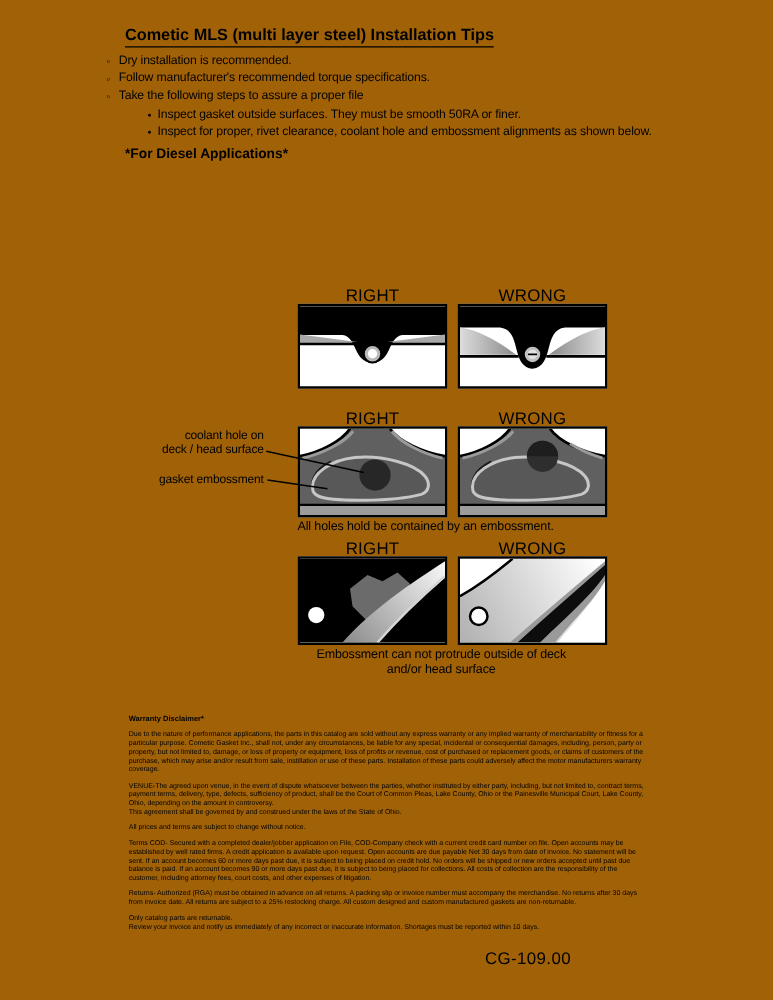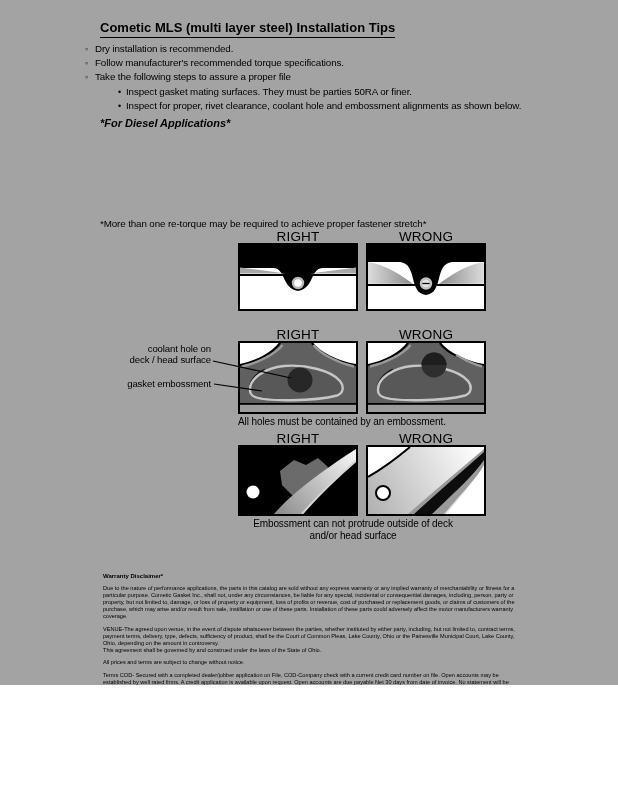--- a/index.html
+++ b/index.html
@@ -1,17 +1,17 @@
 <!DOCTYPE html>
 <html><head>
 <meta charset="utf-8">
 <style>
   html,body { margin:0; padding:0; background:#ffffff; }
   .page {
-    position:relative; width:618px; height:685px; background:#a3a3a3;
+    position:relative; width:618px; height:800px; background:#a16207;
     font-family:"Liberation Sans", sans-serif; color:#000; overflow:hidden;
   }
   .title {
     position:absolute; left:100px; top:20px; margin:0;
     font-size:13px; font-weight:bold; letter-spacing:0px;
     border-bottom:1.5px solid #000; padding-bottom:2px;
   }
   .bullets { position:absolute; left:85px; top:42px; width:480px;
     font-size:9.8px; letter-spacing:-0.12px; }
   .b-row, .sb-row { display:flex; line-height:14.2px; }
@@ -50,29 +50,28 @@
     <div class="b-row">
         <span>Dry installation is recommended.</span>
       </div>
     <div class="b-row">
         <span>Follow manufacturer's recommended torque specifications.</span>
       </div>
     <div class="b-row">
         <span>Take the following steps to assure a proper file</span>
       </div>
     <div class="sb-row">
-        <span>Inspect gasket mating surfaces.  They must be parties 50RA or finer.</span>
+        <span>Inspect gasket outside surfaces.  They must be smooth 50RA or finer.</span>
       </div>
     <div class="sb-row">
         <span>Inspect for proper, rivet clearance, coolant hole and embossment alignments as shown below.</span>
       </div>
   </div>
 
-  <h2 class="h2" style="top:117px;font-style:italic;">*For Diesel Applications*</h2>
-  <div class="para" style="top:217px;">*More than one re-torque may be required to achieve proper fastener stretch*</div>
+  <h2 class="h2" style="top:117px;">*For Diesel Applications*</h2>
 
   <div class="dlabel" style="left:238px; top:229px;">RIGHT</div>
   <div class="dlabel" style="left:366px; top:229px;">WRONG</div>
 
   <div class="dbox" style="left:238px; top:243px; height:68px;">
     <svg viewBox="0 0 116 64" preserveAspectRatio="none">
       <path d="M0,0 H116 V23 H82 C70,24.5 74,44 58,45.5 C42,44 46,24.5 34,23 H0 Z" fill="#000"></path>
       <path d="M0,22.5 L46,28.5 L0,28.5 Z" fill="#a8a8a8"></path>
       <path d="M116,22.5 L70,28.5 L116,28.5 Z" fill="#a8a8a8"></path>
       <path d="M0,30 H46 M70,30 H116" stroke="#000" stroke-width="2.2"></path>
@@ -144,21 +143,21 @@
       <rect x="0" y="61.5" width="116" height="7.5" fill="#9c9c9c"></rect>
       <path d="M0,60.8 H116" stroke="#000" stroke-width="1.8"></path>
     </svg>
   </div>
 
   <svg class="leader" style="left:140px; top:330px;" width="170" height="70" viewBox="0 0 170 70">
     <path d="M73,31 L151,48" stroke="#000" stroke-width="1.1" fill="none"></path>
     <path d="M74,54 L122,61" stroke="#000" stroke-width="1.1" fill="none"></path>
   </svg>
 
-  <div class="caption" style="left:238px; top:416px; width:250px;">All holes must be contained by an embossment.</div>
+  <div class="caption" style="left:238px; top:416px; width:250px;">All holes hold be contained by an embossment.</div>
 
   <div class="dlabel" style="left:238px; top:431px;">RIGHT</div>
   <div class="dlabel" style="left:366px; top:431px;">WRONG</div>
 
   <div class="dbox" style="left:238px; top:445px; height:71px;">
     <svg viewBox="0 0 116 67" preserveAspectRatio="none">
       <defs>
         <linearGradient id="g3r" gradientUnits="userSpaceOnUse" x1="116" y1="0" x2="40" y2="67">
           <stop offset="0" stop-color="#fafafa"></stop>
             <stop offset="1" stop-color="#8f8f8f"></stop>

